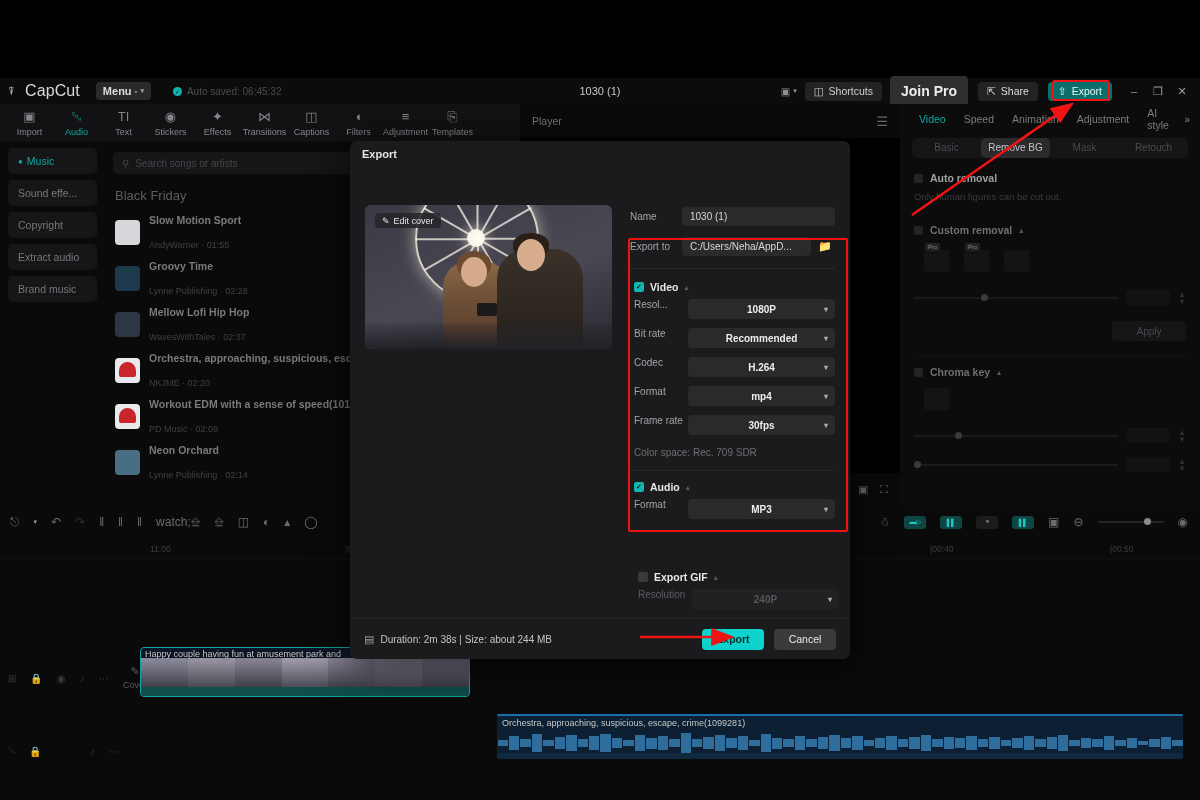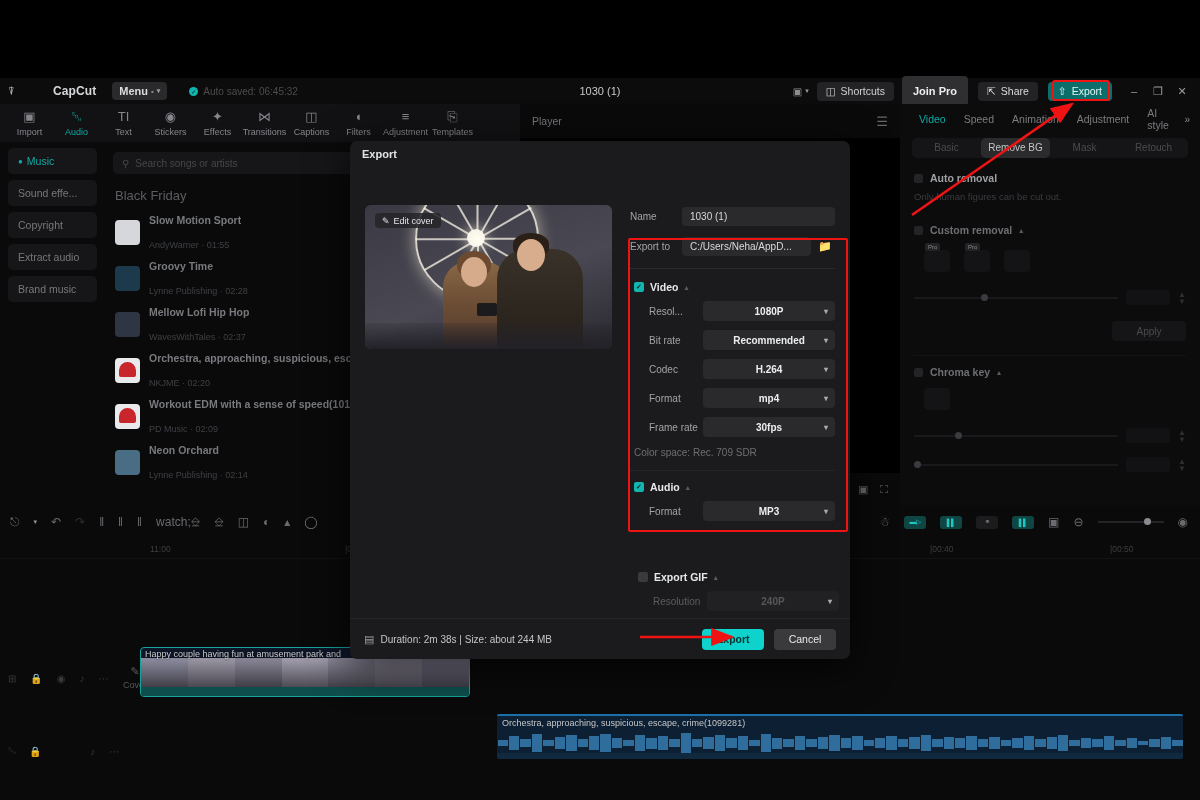--- a/index.html
+++ b/index.html
@@ -16,21 +16,21 @@
 
   
   .titlebar {
     position: absolute; left: 0; top: 78px; width: 1200px; height: 26px;
     background: #0c0c0d; display: flex; align-items: center;
   }
   .logo-wrap { display: flex; align-items: center; gap: 4px; margin-left: 8px; }
   .logo-mark {
     width: 13px; height: 11px; color: #cfd0d1; font-size: 11px; line-height: 11px;
   }
-  .logo-text { color: #d7d8d9; font-size: 12px; font-weight: 700; letter-spacing: .1px; margin-left: 28px; }
+  .logo-text { color: #d7d8d9; font-size: 16px; font-weight: 400; letter-spacing: .1px; }
   .menu-btn {
     margin-left: 16px; height: 18px; padding: 0 7px; border-radius: 4px;
     background: #2a2a2c; color: #dcdcdd; font-size: 11px; font-weight: 700;
     display: flex; align-items: center; gap: 3px;
   }
   .menu-dot { color: #8b8b8d; font-size: 8px; }
   .caret { font-size: 7px; color: #9a9a9c; }
   .autosave { margin-left: 22px; display: flex; align-items: center; gap: 5px; }
   .autosave-ring {
     width: 9px; height: 9px; border-radius: 50%; background: #11b3ae;
@@ -50,21 +50,21 @@
     display:flex; align-items:center; gap:3px; padding: 0 8px; height:18px;
     color:#8e8f90; font-size:10px;
   }
   .shortcuts-btn {
     display:flex; align-items:center; gap:5px; height:19px; padding:0 9px;
     background:#232325; border-radius:4px; color:#cfd0d1; font-size:10.5px;
     margin-right: 8px;
   }
   .joinpro {
     height:30px; padding:0 11px; background:#2f2f31; border-radius:4px;
-    color:#eceded; font-size:11px; font-weight:700;
+    color:#eceded; font-size:14px; font-weight:700;
     display:flex; align-items:center; margin-right:10px;
   }
   .share-btn {
     height:19px; padding:0 9px; background:#232325; border-radius:4px;
     color:#dadbdc; font-size:10.5px; display:flex; align-items:center; gap:5px;
     margin-right:10px;
   }
   .export-btn-top {
     height:19px; padding:0 10px; background:#0c6e6b; border-radius:4px;
     color:#dff6f5; font-size:10.5px; display:flex; align-items:center; gap:5px;
@@ -312,21 +312,21 @@
     border-top:1px solid #2a2a2d; padding-top:6px; overflow:hidden;
   }
   .grouprow { display:flex; align-items:center; gap:6px; margin:6px 0 6px 4px; }
   .cb-on {
     width:10px; height:10px; border-radius:2px; background:#12b5b0;
     display:flex; align-items:center; justify-content:center;
     color:#08282a; font-size:7px; font-weight:700; flex:none;
   }
   .cb-off { width:10px; height:10px; border-radius:2px; background:#3a3a3d; flex:none; }
   .grouplabel { color:#e7e8e9; font-size:10.5px; font-weight:700; }
-  .orow { display:flex; align-items:center; height:24px; margin-bottom:5px;padding-left:15px; }
+  .orow { display:flex; align-items:flex-start; height:24px; margin-bottom:5px; }
   .olabel { width:58px; color:#a3a4a7; font-size:10px; padding-left:4px; }
   .olabel.dim { color:#5c5d60; }
   .select {
     flex:1; height:20px; background:#2a2a2d; border-radius:4px; position:relative;
     display:flex; align-items:center; justify-content:center;
     color:#eceded; font-size:10px; font-weight:700;
   }
   .select.dim { background:#212123; color:#56575a; }
   .select .sc { position:absolute; right:7px; color:#a9aaac; font-size:8px; }
   .colorspace { color:#6e6f72; font-size:10px; margin:8px 0 0 4px; }

